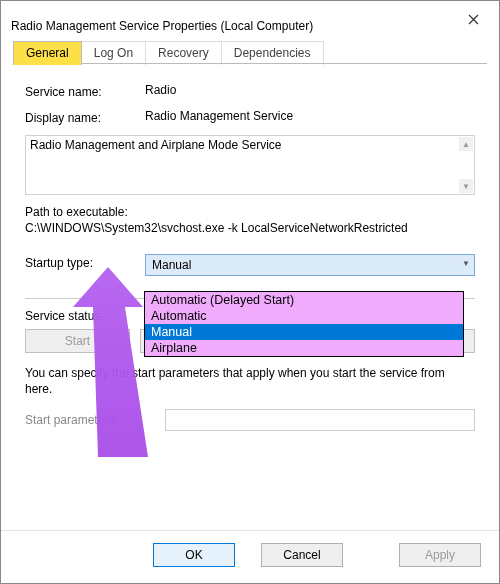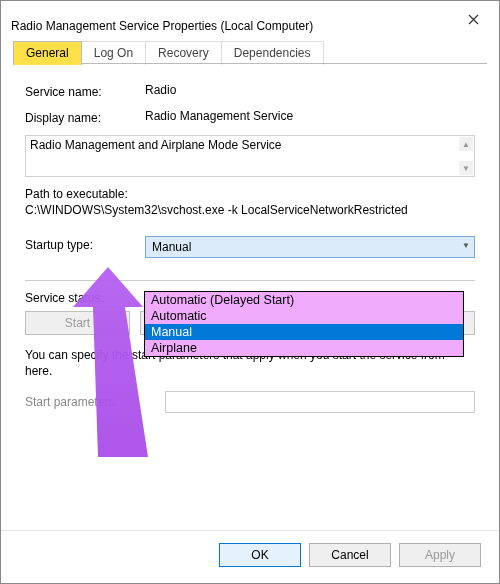--- a/index.html
+++ b/index.html
@@ -51,21 +51,21 @@
   }
   .content {
     padding: 18px 24px 10px 24px;
     position: relative;
   }
   .row { display: flex; margin-bottom: 10px; align-items: flex-start; }
   .lbl { width: 120px; padding-top:2px;}
   .val { flex: 1; }
   .descbox {
     border: 1px solid #d0d0d0;
-    height: 42px;
+    height: 60px;
     padding: 2px 14px 14px 4px;
     position: relative;
     font-size: 12px;
   }
   .desc-scroll-up, .desc-scroll-down {
     position: absolute; right: 1px; width: 14px; height: 14px;
     background: #f0f0f0; display:flex; align-items:center; justify-content:center;
     font-size:8px; color:#999;
   }
   .desc-scroll-up { top: 1px; }
@@ -106,36 +106,36 @@
   .svc-buttons button:disabled { color: #9a9a9a; background:#efefef; }
   .note { margin: 6px 0 12px 0; line-height: 1.35; }
   .param-row { display:flex; align-items:center; margin-top:4px;}
   .param-row .plbl { width: 140px; color:#888;}
   .param-input {
     flex:1; height:22px; border:1px solid #ccc; padding:0 4px;
     font-family:inherit; font-size:12px;
   }
   .footer {
     position: absolute; left:0; right:0; bottom:0;
-    display:flex; justify-content:flex-end; gap:8px;
+    display:flex; justify-content:flex-end; gap:26px;
     padding: 12px 18px 16px 18px;
     border-top: 1px solid #e4e4e4;
     background:#fff;
   }
   .footer button {
     width: 82px; height: 24px;
     border: 1px solid #b0b0b0;
     background: #efefef;
     font-family: inherit; font-size:12px;
   }
   .footer button.primary {
     border: 1px solid #0078d7;
     background: #e6f2fb;
   }
-  .footer button:disabled { color:#9a9a9a;}
+  .footer button:disabled { color:#9a9a9a;margin-left:30px;}
   .arrow-annotation {
     position: absolute;
     left: 52px; top: 266px;
     z-index: 60;
     pointer-events: none;
   }
 </style>
 </head>
 <body>
 

